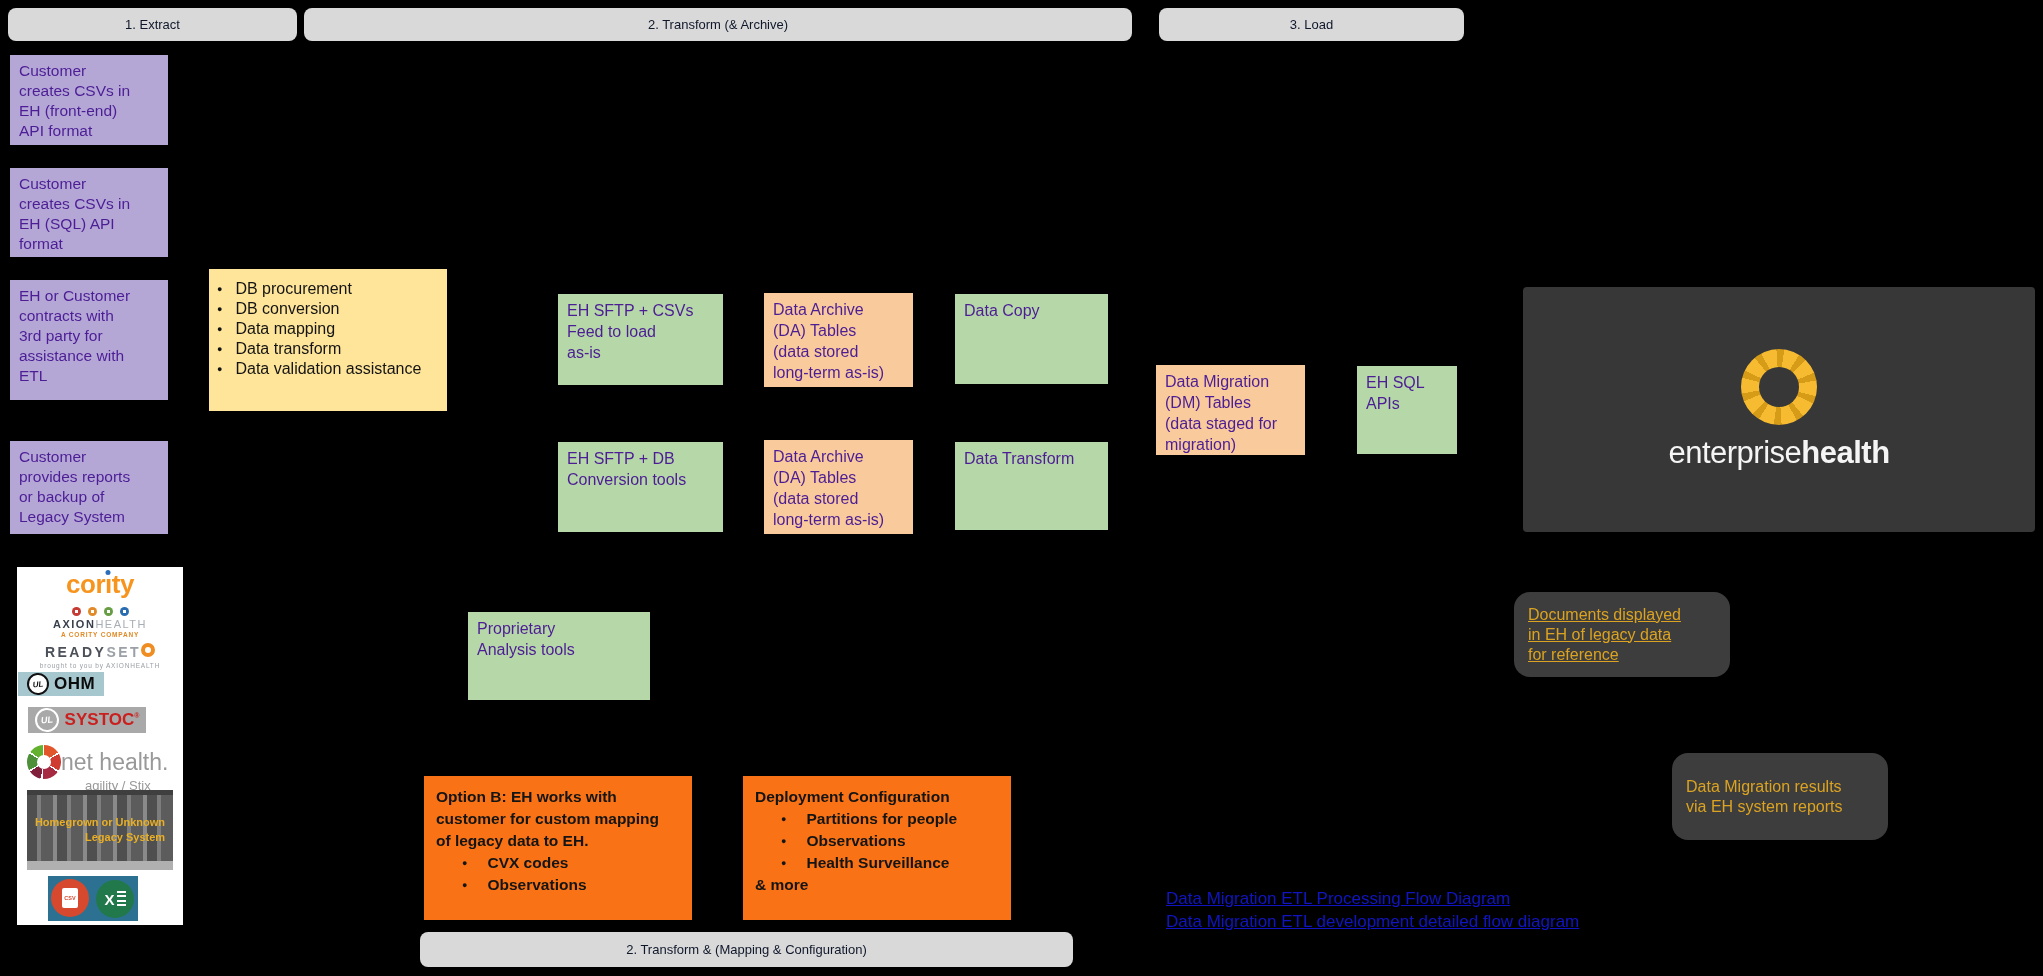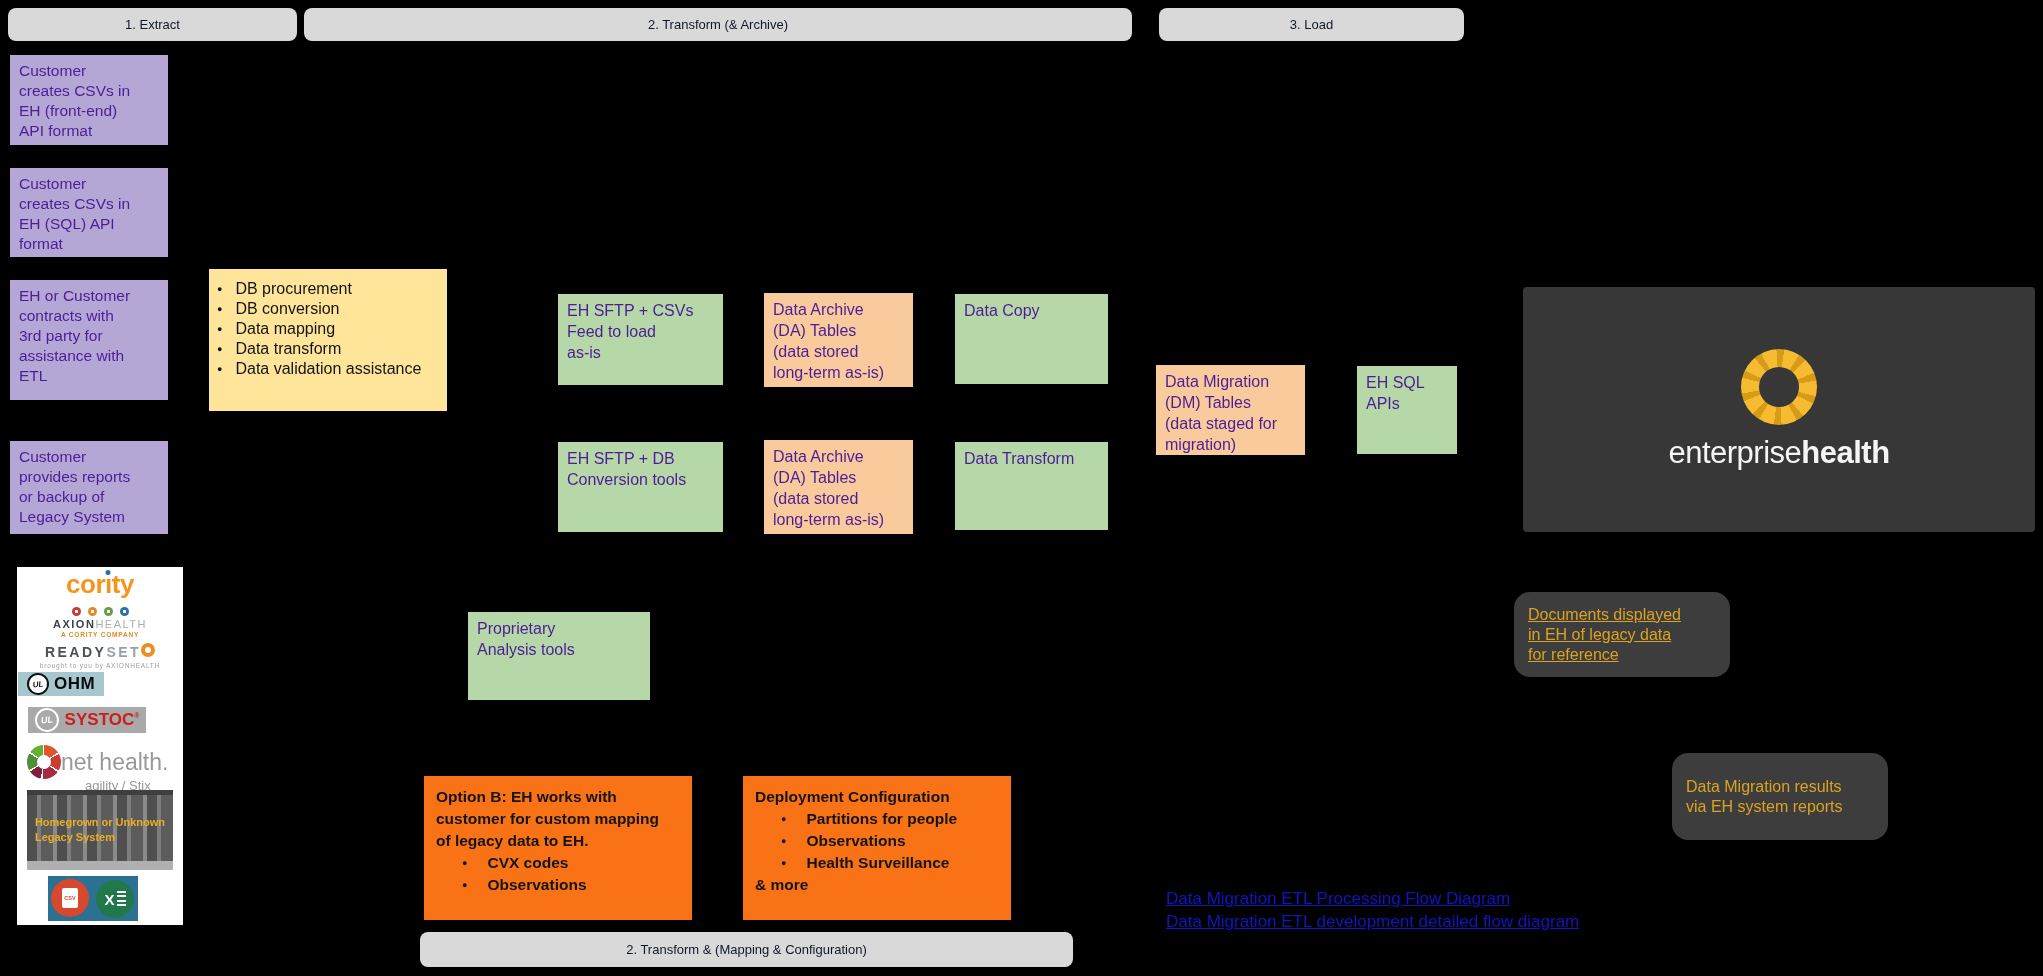--- a/index.html
+++ b/index.html
@@ -64,21 +64,21 @@
       #fff 300deg 307deg,#63b12e 307deg 355deg,#fff 355deg 360deg);}
   .nhring::after{content:'';position:absolute;inset:10px;border-radius:50%;background:#fff;}
   .nhname{font-size:23px;color:#999;}
   .nhtag{font-size:13px;color:#999;}
   .photo{background-color:#969696;
      background-image:
        linear-gradient(180deg,#3f3f3f 0 5px,rgba(0,0,0,0) 5px),
        linear-gradient(0deg,#b0b0b0 0 9px,rgba(0,0,0,0) 9px),
        repeating-linear-gradient(90deg,#4f4f4f 0 10px,#7d7d7d 10px 14px,#5c5c5c 14px 26px,#8a8a8a 26px 30px);
      display:flex;align-items:center;justify-content:center;}
-  .photo .cap{white-space:pre-line;text-align:left;font-size:11px;font-weight:700;color:#e9af25;line-height:15px;}
+  .photo .cap{white-space:pre-line;text-align:right;font-size:11px;font-weight:700;color:#e9af25;line-height:15px;}
   .office{background:#2c7191;}
   .circ{position:absolute;border-radius:50%;display:flex;align-items:center;justify-content:center;}
   .csvdoc{width:16px;height:20px;background:#fff;border-radius:2px;display:flex;align-items:center;justify-content:center;
       font-size:5.5px;font-weight:700;color:#d6492e;}
   .xlwrap{display:flex;align-items:center;gap:2px;}
   .xlx{color:#fff;font-weight:800;font-size:15px;}
   .xlgrid{width:9px;height:16px;background:repeating-linear-gradient(180deg,#fff 0 2px,rgba(0,0,0,0) 2px 4.5px);}
 </style>
 </head>
 <body>

